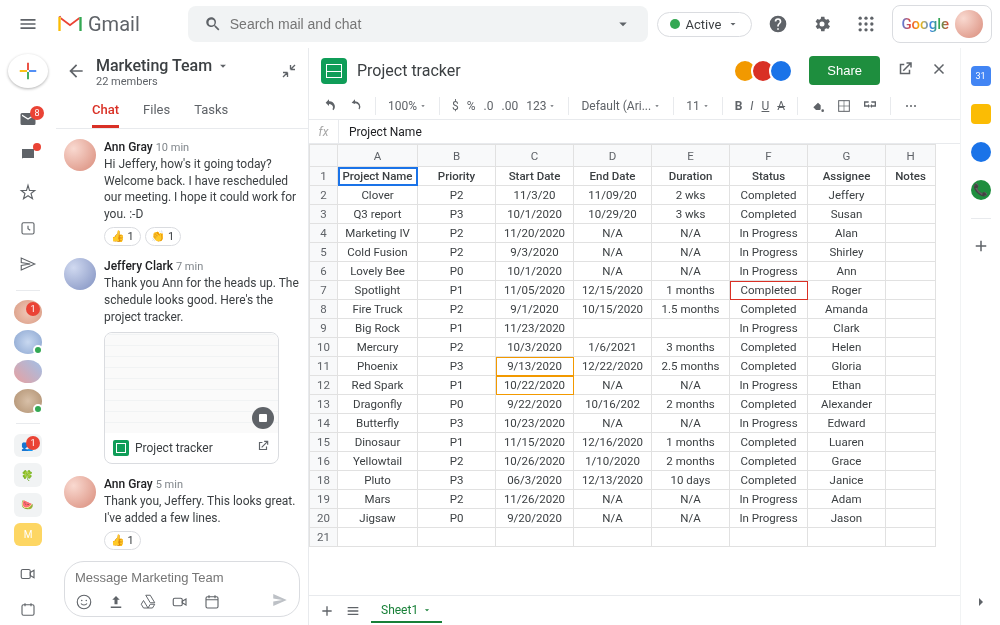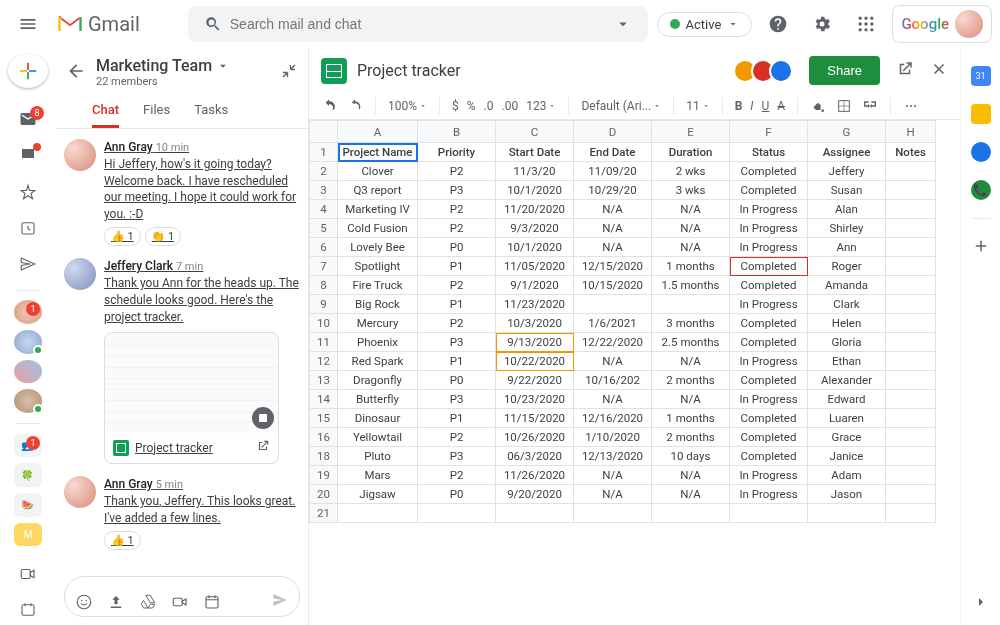--- a/index.html
+++ b/index.html
@@ -46,21 +46,21 @@
   .chathdr-sub { font-size: 11px; color: #5f6368; }
   .chathdr-collapse { margin-left: auto; }
   .chathdr-collapse svg { width: 18px; height: 18px; fill: #5f6368; }
   .tabs { display: flex; gap: 24px; padding: 8px 36px 0 36px; border-bottom: 1px solid #e8eaed; font-size: 13px; color: #5f6368; }
   .tab { padding: 6px 0 8px 0; cursor: pointer; }
   .tab.active { color: #d93025; border-bottom: 3px solid #d93025; font-weight: 500; }
   
   .messages { flex: 1; overflow: auto; padding: 10px 8px 0 8px; }
   .msg { display: flex; gap: 8px; margin-bottom: 12px; }
   .msg-avatar { width: 32px; height: 32px; border-radius: 50%; flex-shrink: 0; background: #f1f3f4; }
-  .msg-body { flex: 1; font-size: 12px; line-height: 1.4; color: #3c4043; text-decoration: underline; }
+  .msg-body { flex: 1; font-size: 12px; line-height: 1.4; color: #3c4043; }
   .msg-sender { font-weight: 500; color: #202124; }
   .msg-time { color: #80868b; font-weight: 400; font-size: 11px; }
   .reactions { display: flex; gap: 4px; margin-top: 4px; }
   .reaction { border: 1px solid #dadce0; border-radius: 12px; padding: 1px 6px; font-size: 11px; display: flex; align-items: center; gap: 3px; }
   .attachment { border: 1px solid #dadce0; border-radius: 8px; margin-top: 6px; width: 175px; }
   .attachment-preview { height: 100px; background: repeating-linear-gradient(0deg, #fafafa, #fafafa 10px, #f1f3f4 10px, #f1f3f4 11px), repeating-linear-gradient(90deg, #fafafa, #fafafa 22px, #f1f3f4 22px, #f1f3f4 23px); border-radius: 8px 8px 0 0; position:relative;}
   .attachment-preview .ovl { position:absolute; right:4px; bottom:4px; width:22px; height:22px; background:#5f6368; border-radius:50%; display:flex;align-items:center;justify-content:center;}
   .attachment-preview .ovl svg{width:12px;height:12px;fill:#fff;}
   .attachment-footer { display: flex; align-items: center; gap: 6px; padding: 6px 8px; font-size: 12px; color:#3c4043; }
   .sheets-mini { width: 16px; height: 16px; background: #0f9d58; border-radius: 2px; position: relative; }
@@ -348,20 +348,21 @@
           <div class="msg-body">
             <div><span class="msg-sender">Ann Gray</span> <span class="msg-time">5 min</span></div>
             <div>Thank you, Jeffery. This looks great. I've added a few lines.</div>
             <div class="reactions">
               <div class="reaction">👍 1</div>
             </div>
           </div>
         </div>
       </div>
     <div class="composer">
+      <input placeholder="Message Marketing Team" style="">
       <div class="composer-icons">
         <svg viewBox="0 0 24 24">
             <circle cx="12" cy="12" r="9" fill="none" stroke="#5f6368" stroke-width="1.5"></circle>
             <circle cx="9" cy="10" r="1"></circle>
             <circle cx="15" cy="10" r="1"></circle>
             <path d="M8 14c1 1.5 2.5 2 4 2s3-.5 4-2" fill="none" stroke="#5f6368" stroke-width="1.5"></path>
           </svg>
         <svg viewBox="0 0 24 24">
             <path d="M12 4l5 5h-3v6h-4V9H7l5-5zM5 18h14v2H5z"></path>
           </svg>
@@ -461,20 +462,24 @@
       <svg viewBox="0 0 24 24">
           <path d="M3 5h7v2H5v4h5v2H3V5zm18 0v8h-7v-2h5V7h-5V5h7zM9 9l3 3-3 3v-2H6v-2h3V9zm6 6l-3-3 3-3v2h3v2h-3v2z" fill="#5f6368"></path>
         </svg>
       <div class="sep"></div>
       <svg viewBox="0 0 24 24">
           <circle cx="6" cy="12" r="1.5"></circle>
           <circle cx="12" cy="12" r="1.5"></circle>
           <circle cx="18" cy="12" r="1.5"></circle>
         </svg>
     </div>
+    <div class="fxbar">
+      <div class="fx">fx</div>
+      <div class="fxval">Project Name</div>
+    </div>
     <div class="grid-wrap">
       <table class="grid" id="grid">
           <tbody>
             <tr>
               <th class="corner"></th>
               <th class="colh cA">A</th>
               <th class="colh cB">B</th>
               <th class="colh cC">C</th>
               <th class="colh cD">D</th>
               <th class="colh cE">E</th>
@@ -698,14 +703,28 @@
               <td></td>
               <td></td>
               <td></td>
               <td></td>
               <td></td>
               <td></td>
             </tr>
           </tbody>
         </table>
     </div>
+    <div class="sheet-tabs">
+      <svg viewBox="0 0 24 24">
+          <path d="M11 5h2v6h6v2h-6v6h-2v-6H5v-2h6z"></path>
+        </svg>
+      <svg viewBox="0 0 24 24">
+          <path d="M4 6h16v2H4zM4 11h16v2H4zM4 16h16v2H4z"></path>
+        </svg>
+      <div class="sheet-tab">
+          <span>Sheet1</span>
+          <svg viewBox="0 0 24 24">
+            <path d="M7 10l5 5 5-5z"></path>
+          </svg>
+        </div>
+    </div>
   </div>
 </div>
 
 </body></html>

